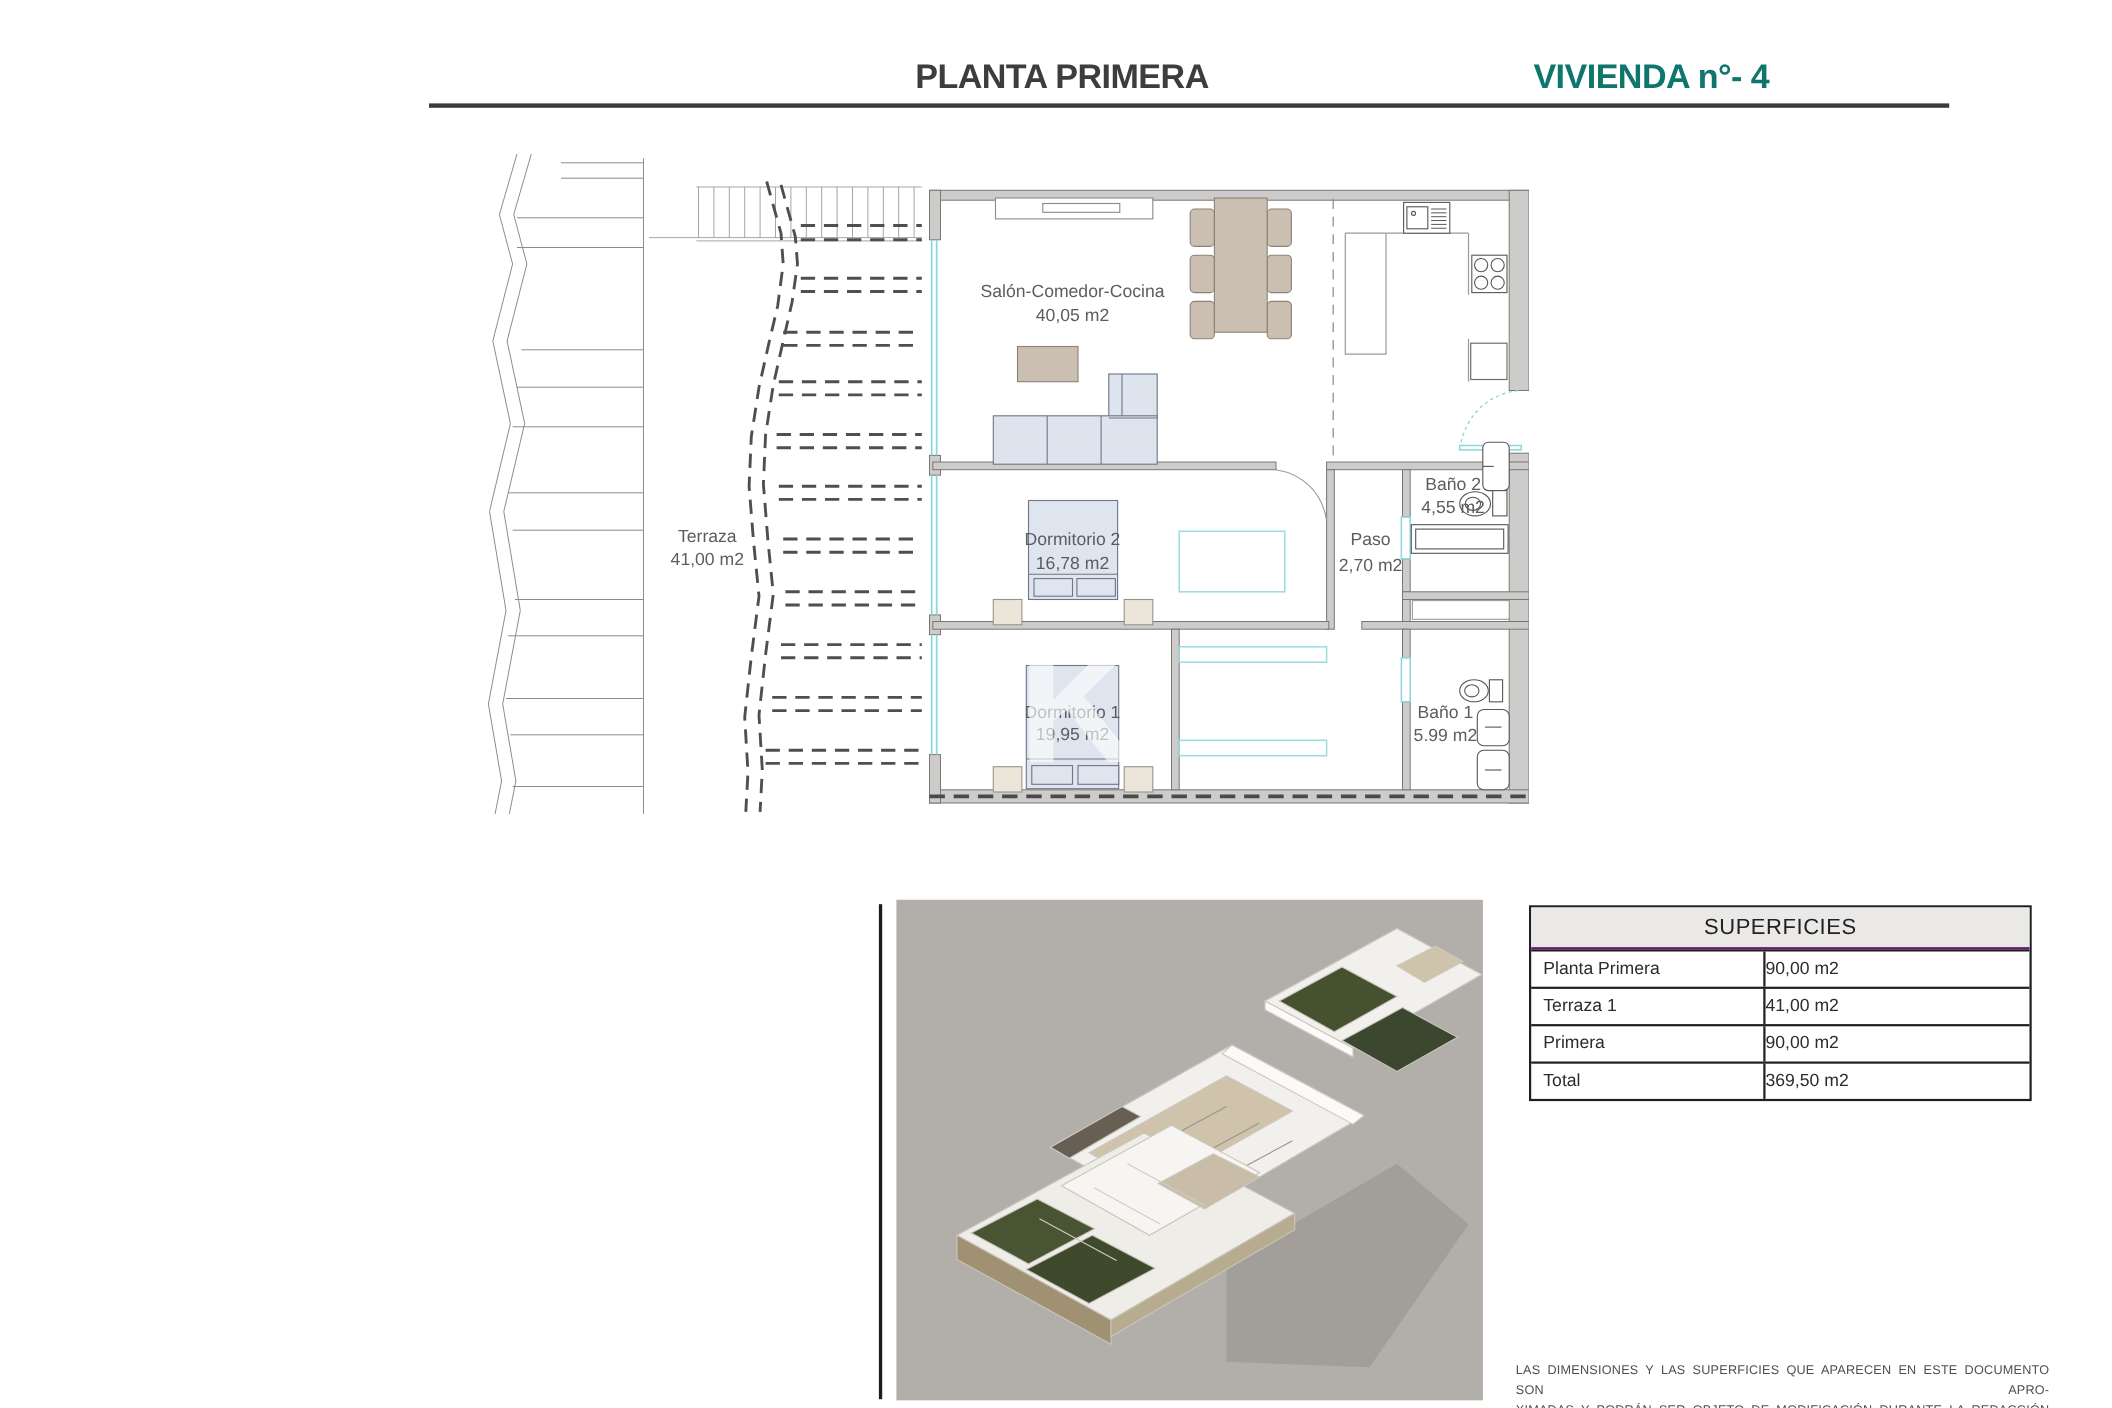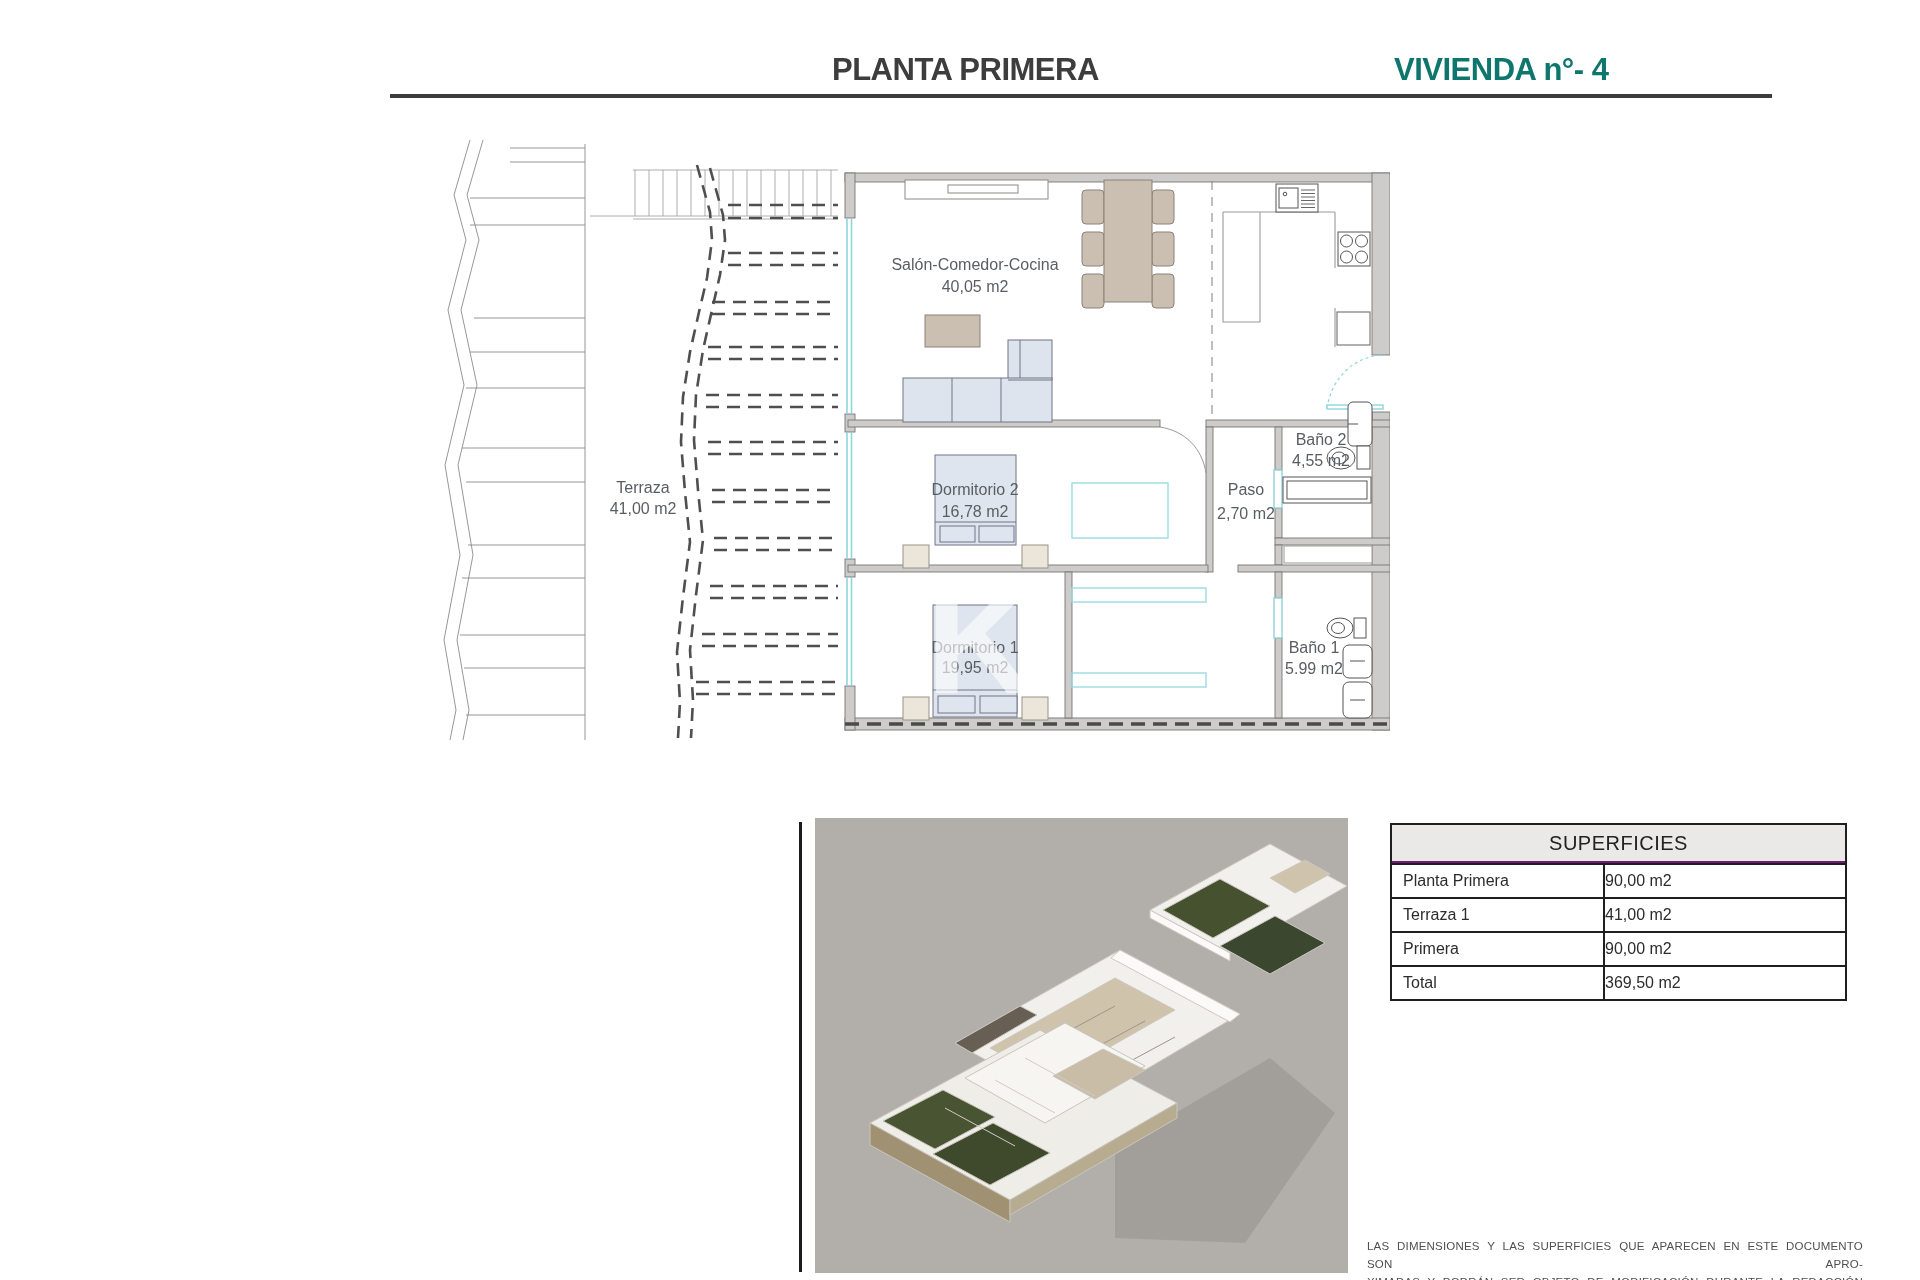--- a/index.html
+++ b/index.html
@@ -48,21 +48,21 @@
     width:213px;border-right:2px solid #1f1f1f;
     line-height:32px;padding-left:11px;box-sizing:border-box;
   }
   .sup-value{flex:1;line-height:32px;}
   
   .disclaimer{
     left:1367px;top:1237px;width:496px;
     font-size:11.5px;line-height:18px;color:#4f4f4f;
     letter-spacing:0.2px;word-spacing:2px;
   }
-  .disclaimer .just{text-align:justify;text-align-last:justify;}
+  .disclaimer .just{text-align:justify;text-align-last:justify;margin-left:11px;}
 </style>
 </head>
 <body>
 
 <div class="abs title-left">PLANTA PRIMERA</div>
 <div class="abs title-right">VIVIENDA n°- 4</div>
 <div class="abs title-rule"></div>
 
 <div class="abs plan-wrap">
 <svg width="950" height="600" viewBox="0 0 950 600">

